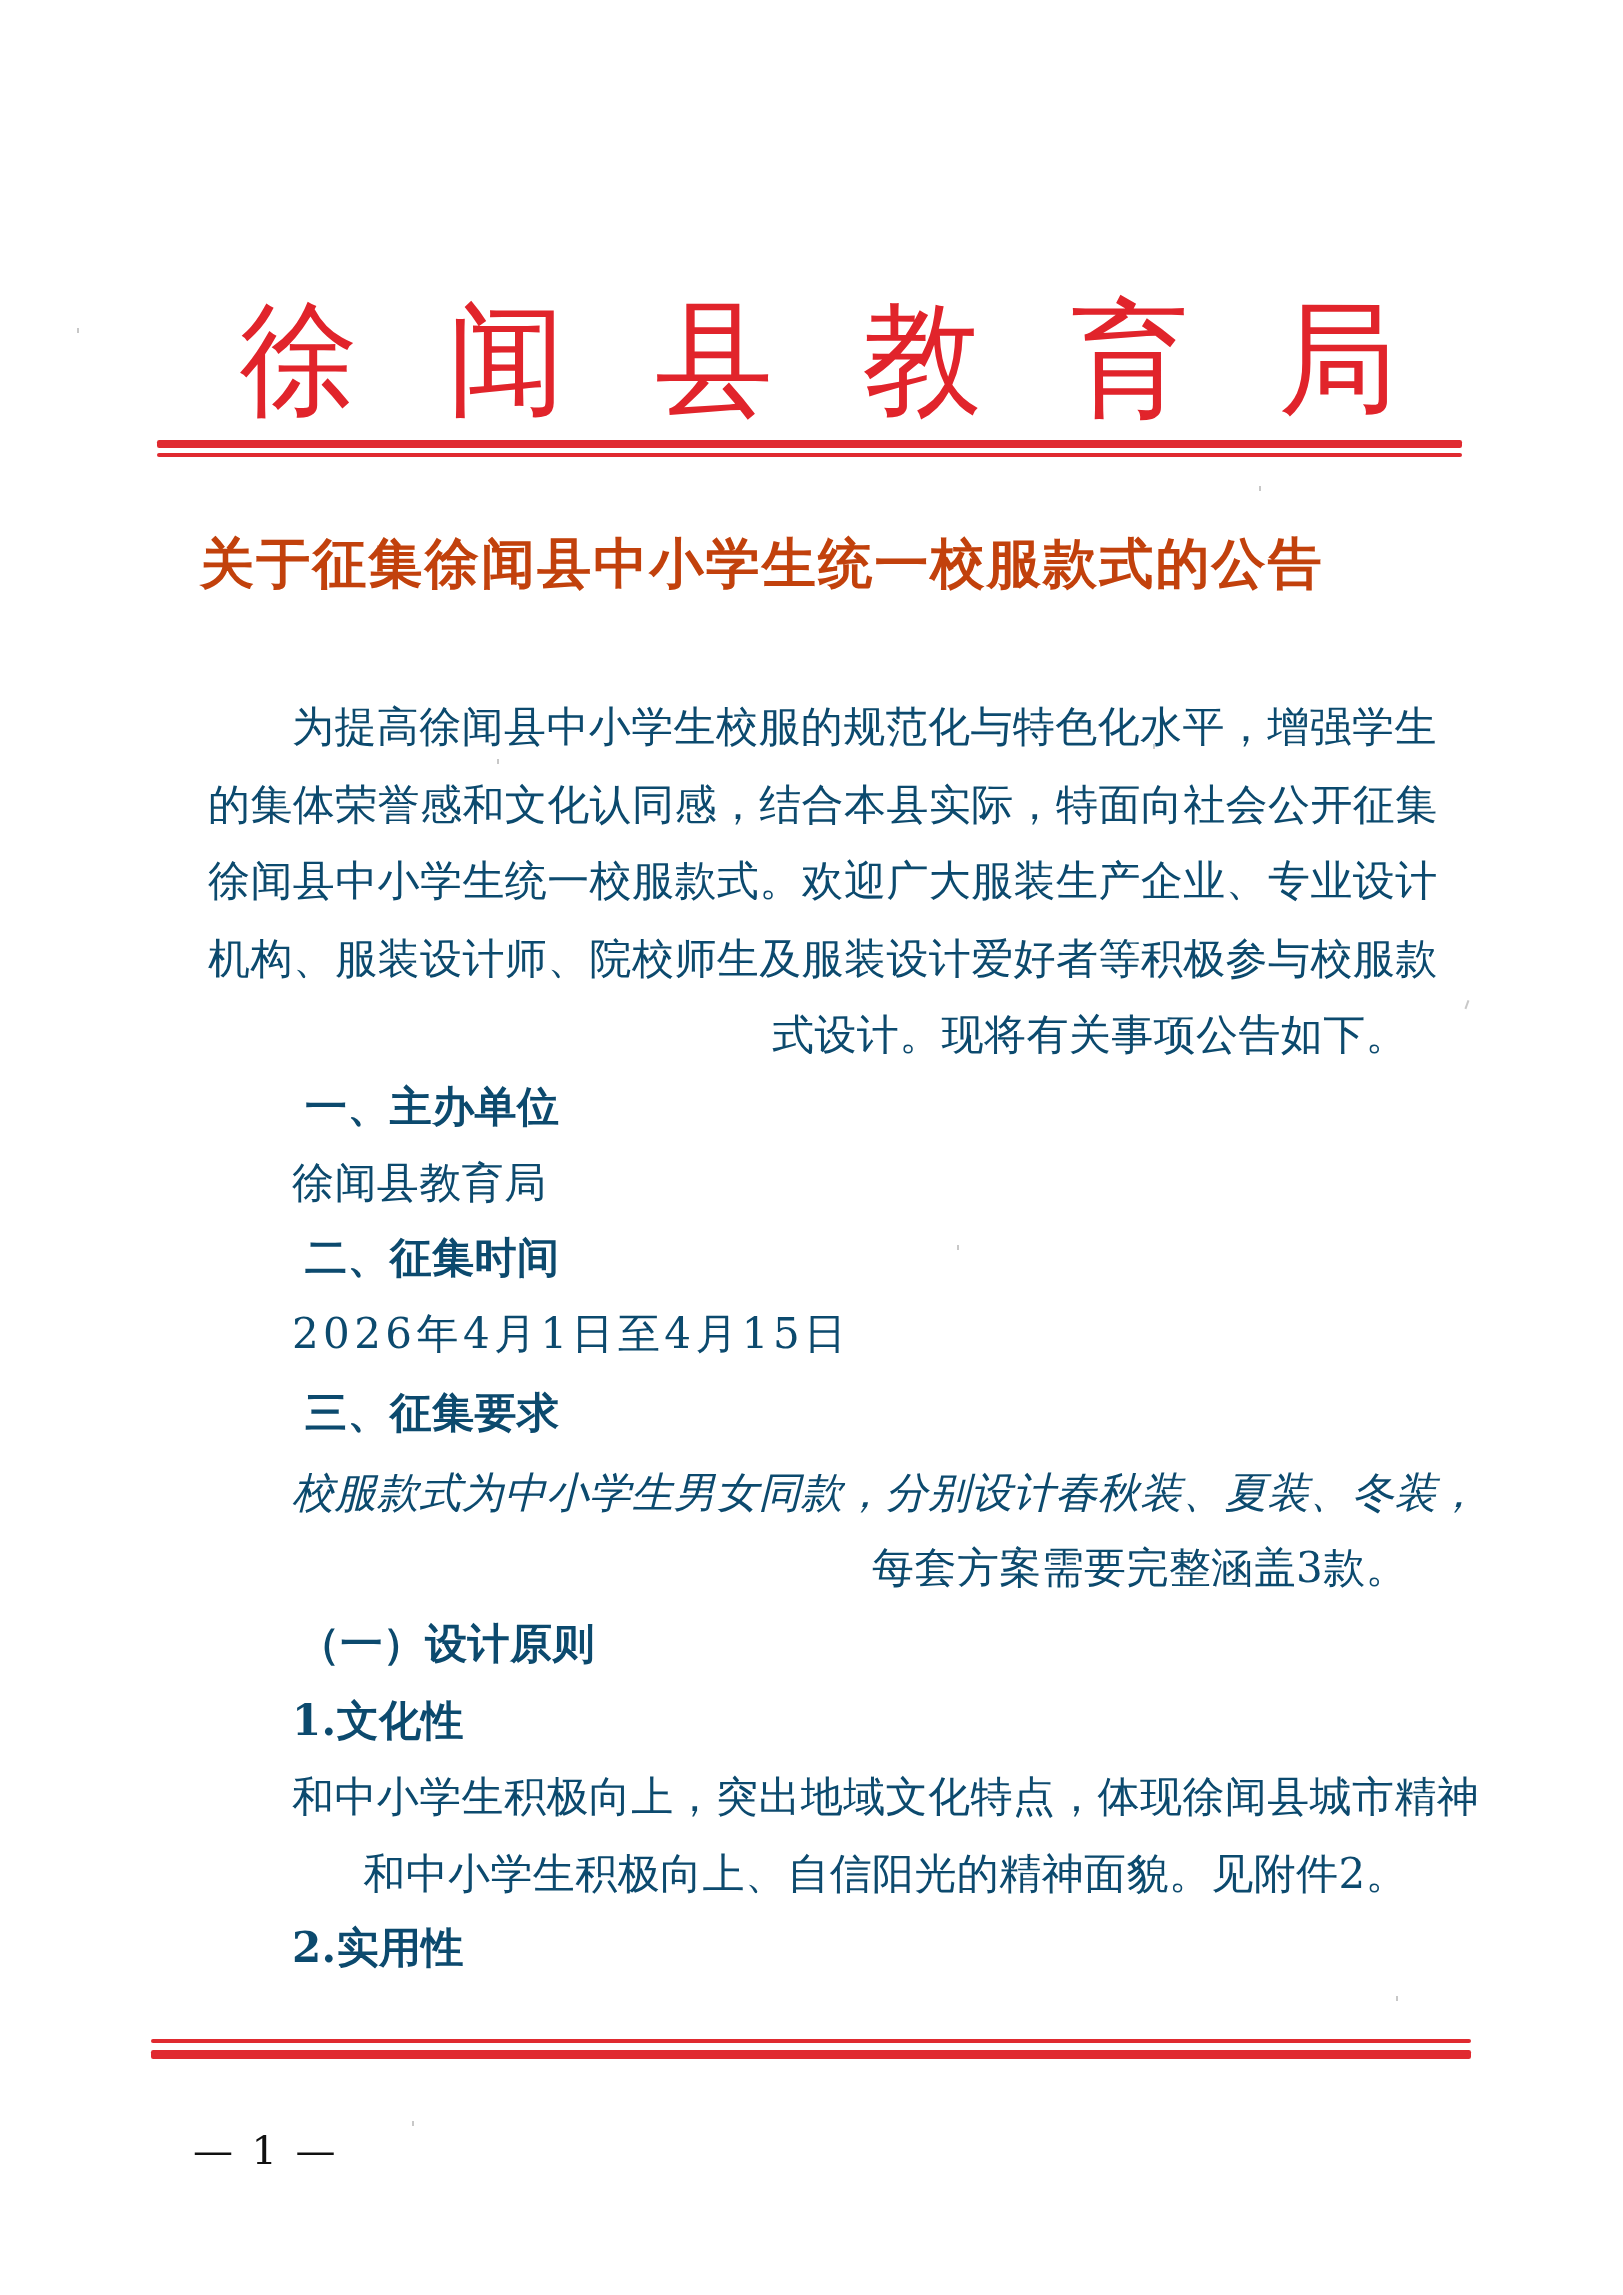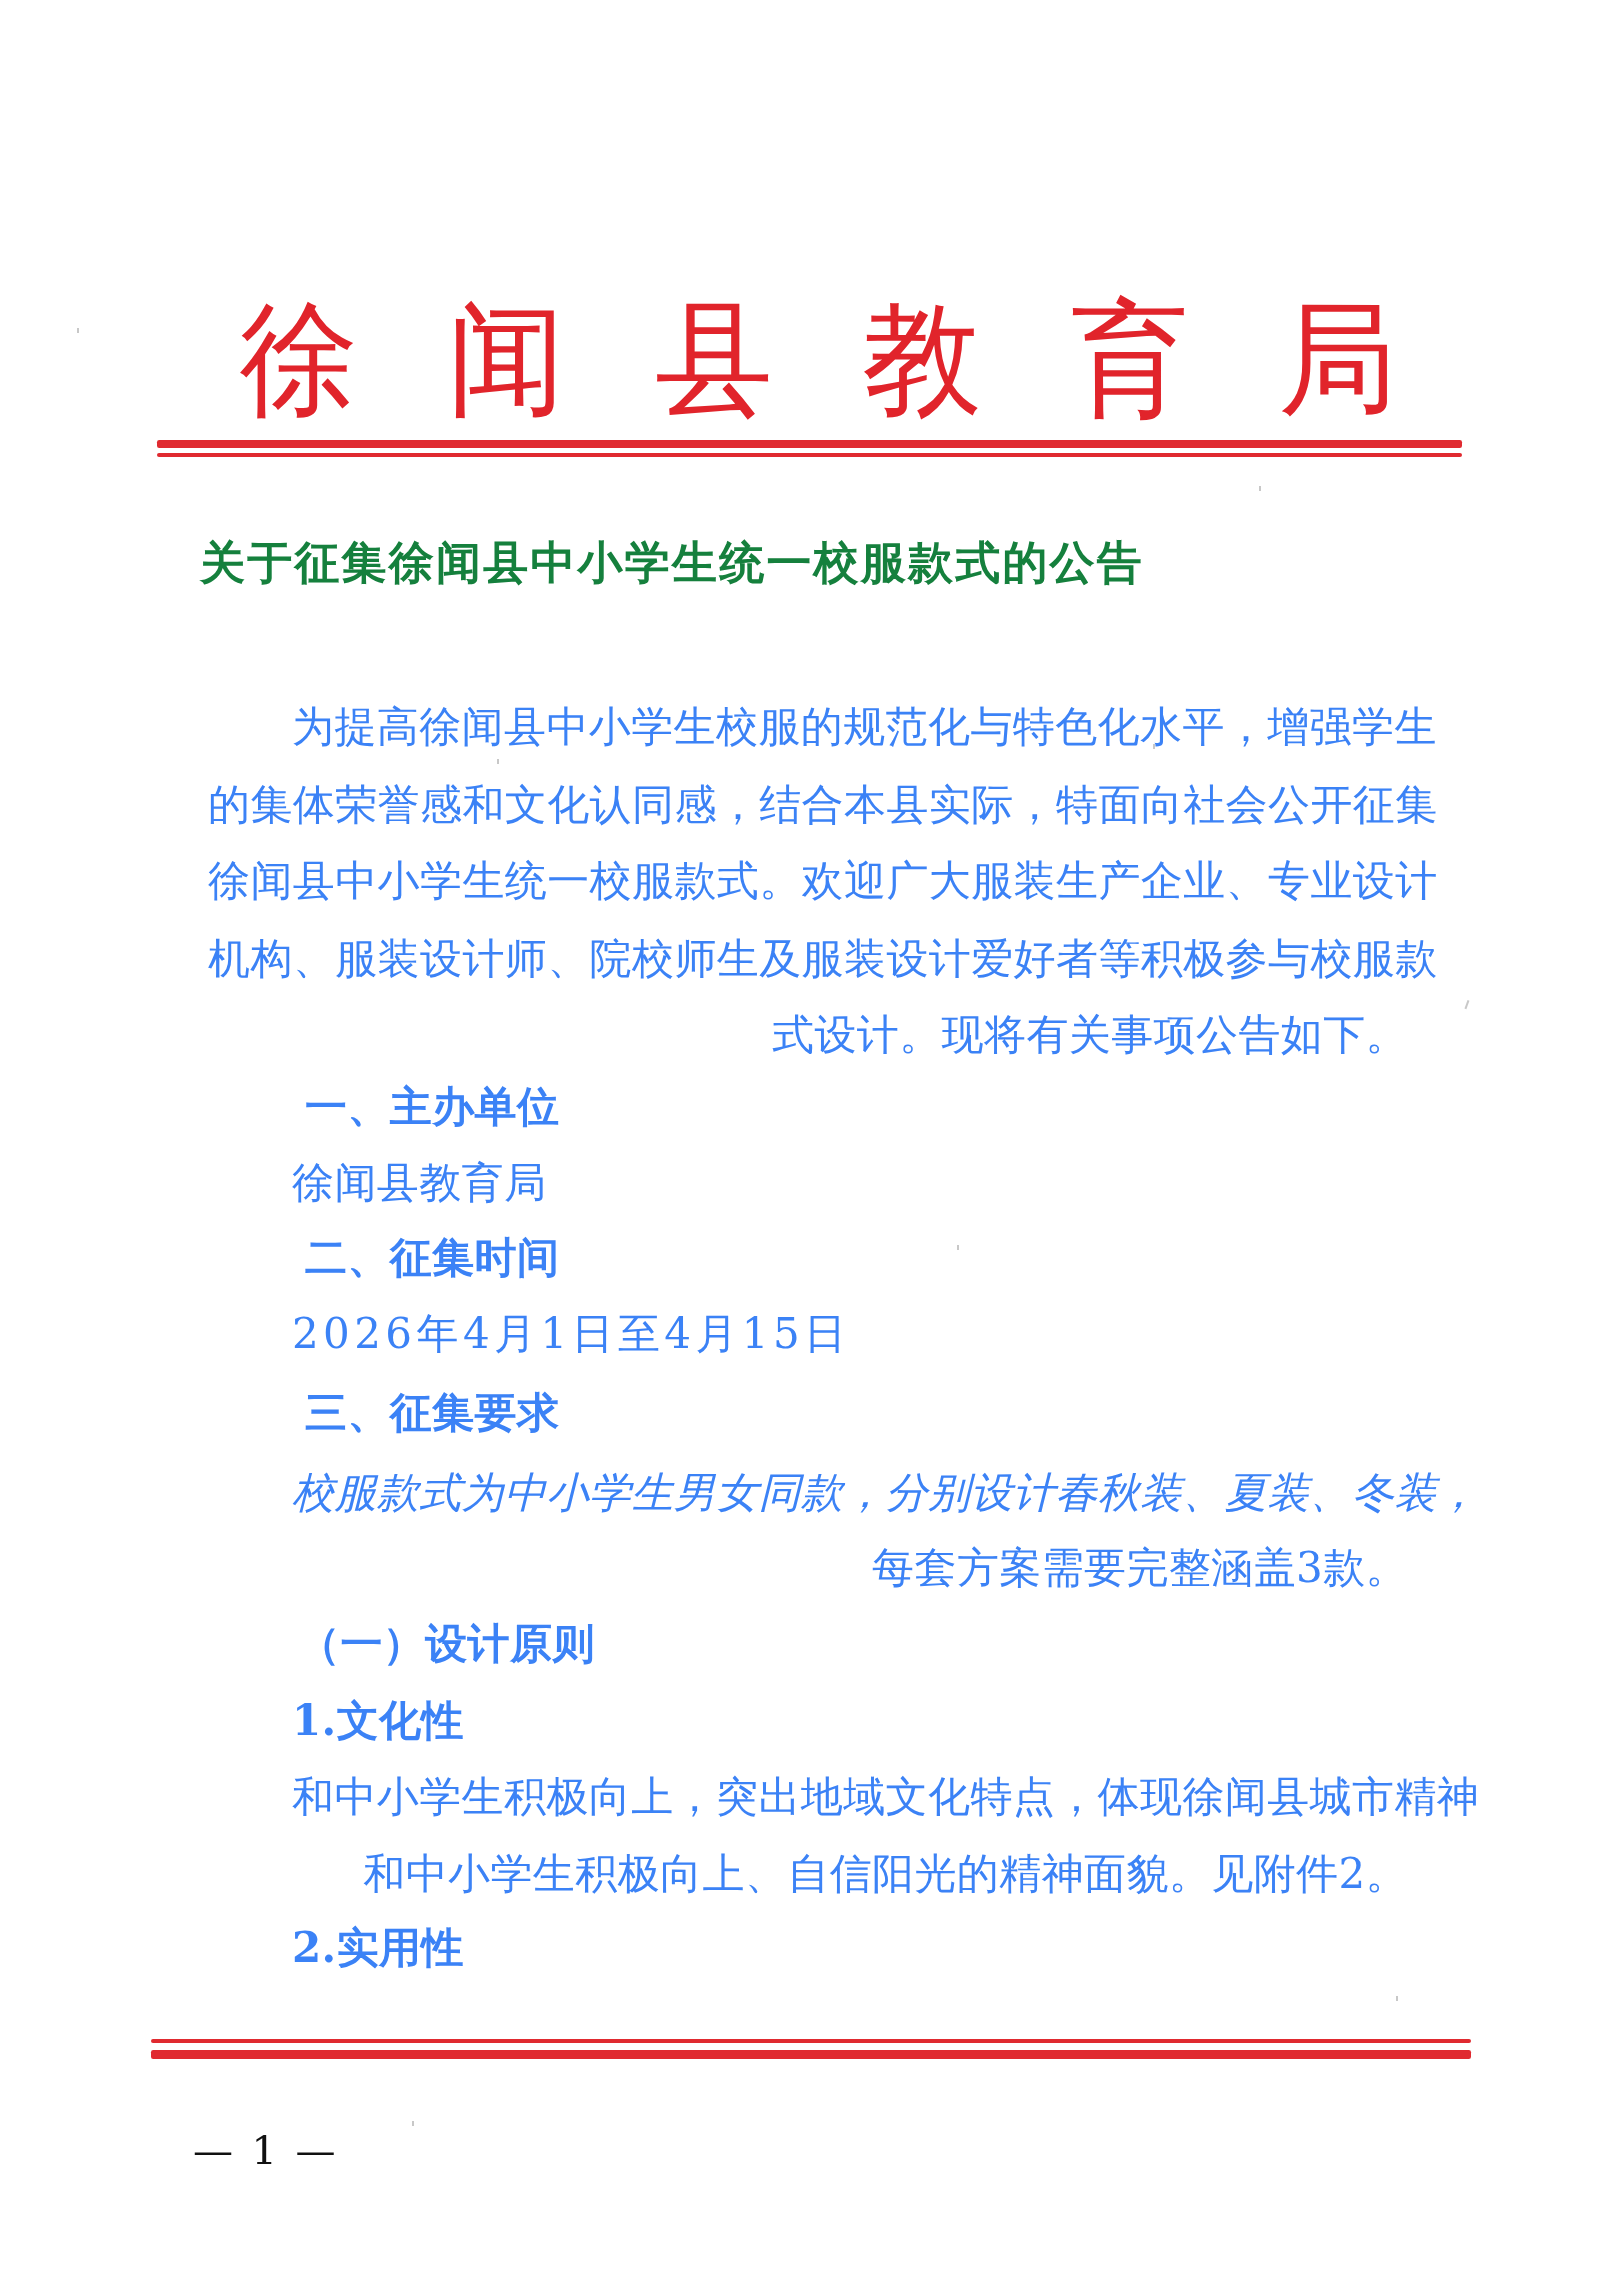--- a/index.html
+++ b/index.html
@@ -55,35 +55,35 @@
 
     
     .doc-title {
       position: absolute;
       left: 200px;
       top: 526px;
       width: 1237px;
       height: 74px;
       font-family: "DejaVu Serif", "Liberation Serif", serif;
       font-weight: bold;
-      font-size: 45px;
+      font-size: 54px;
       line-height: 74px;
       letter-spacing: 2.2px;
       white-space: nowrap;
-      color: #15803d;
+      color: #c2410c;
     }
 
     
     .line {
       position: absolute;
       height: 59px;
       line-height: 59px;
       font-size: 42px;
       white-space: nowrap;
-      color: #3b82f6;
+      color: #0c4a6e;
       font-family: "DejaVu Serif", "Liberation Serif", serif;
       letter-spacing: 0.4px;
     }
     .line.full { left: 208px; width: 1200px; text-align: right; }
     .line.indent { left: 292px; width: 1116px; }
     .line.heading {
       font-family: "DejaVu Sans", "Liberation Sans", sans-serif;
       font-weight: bold;
       margin-left: 13px;
     }

